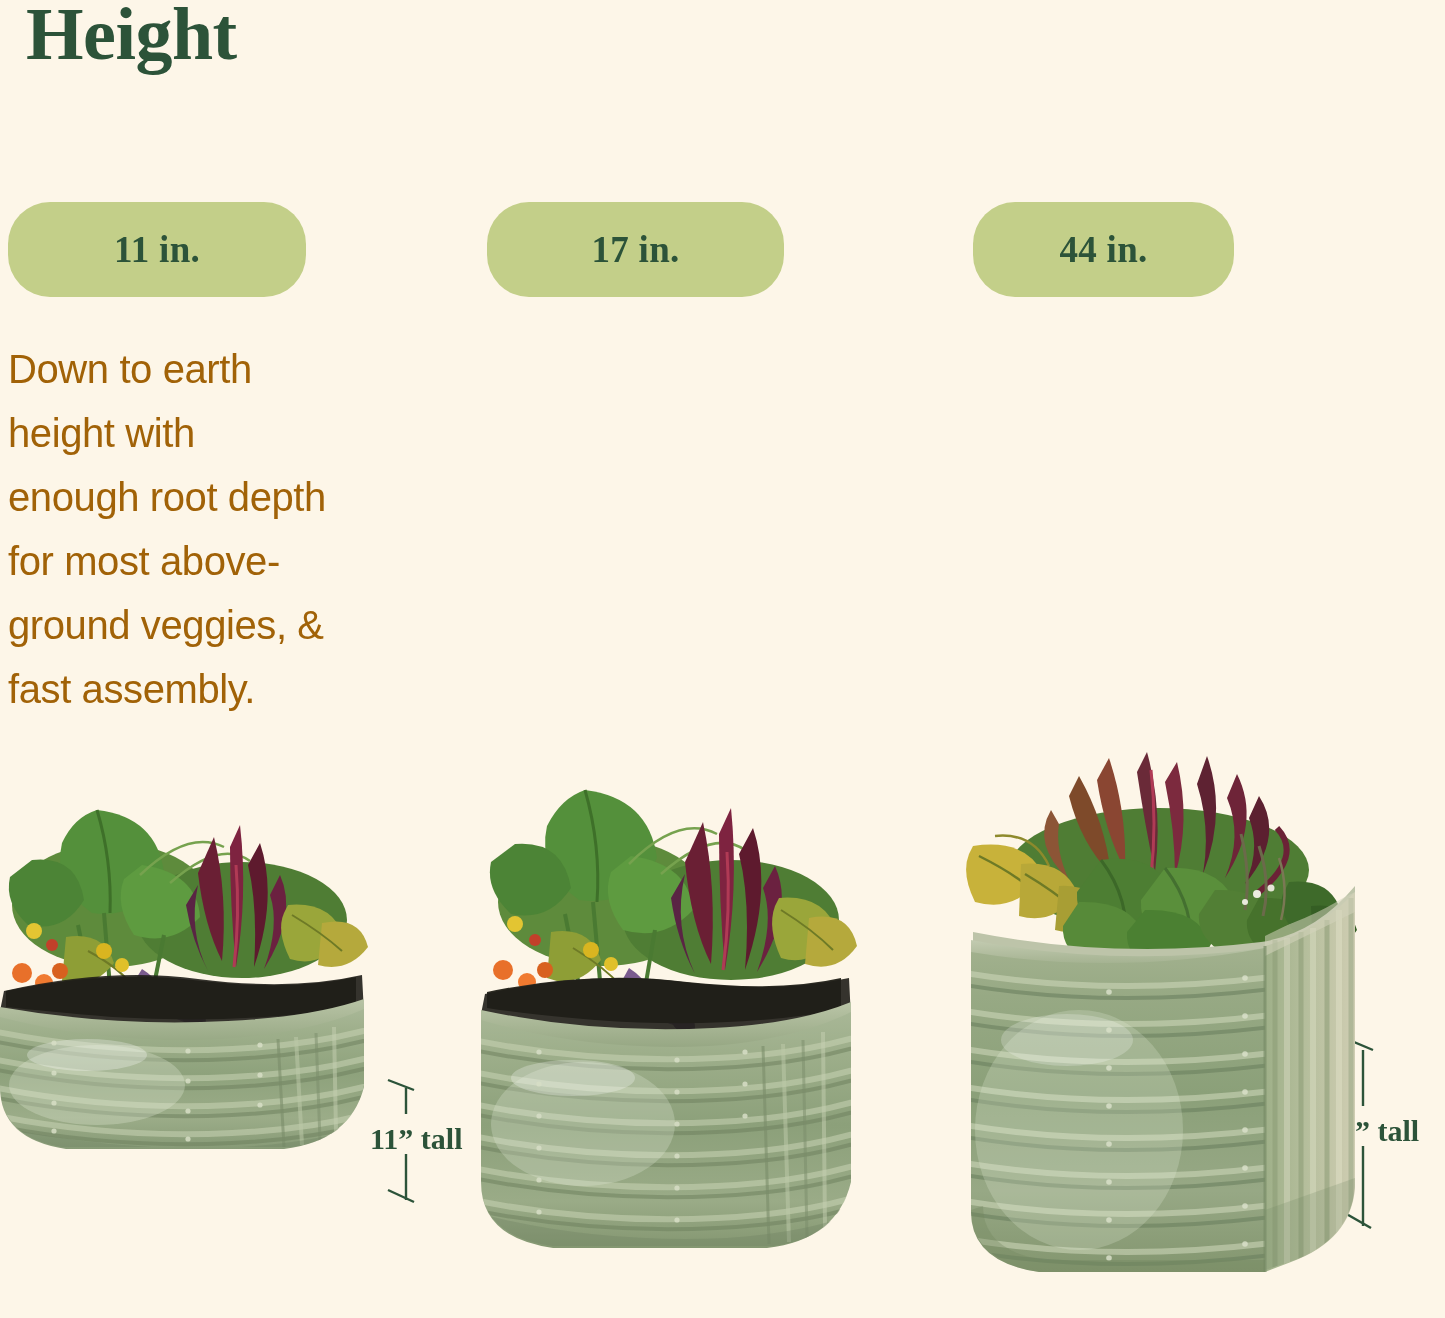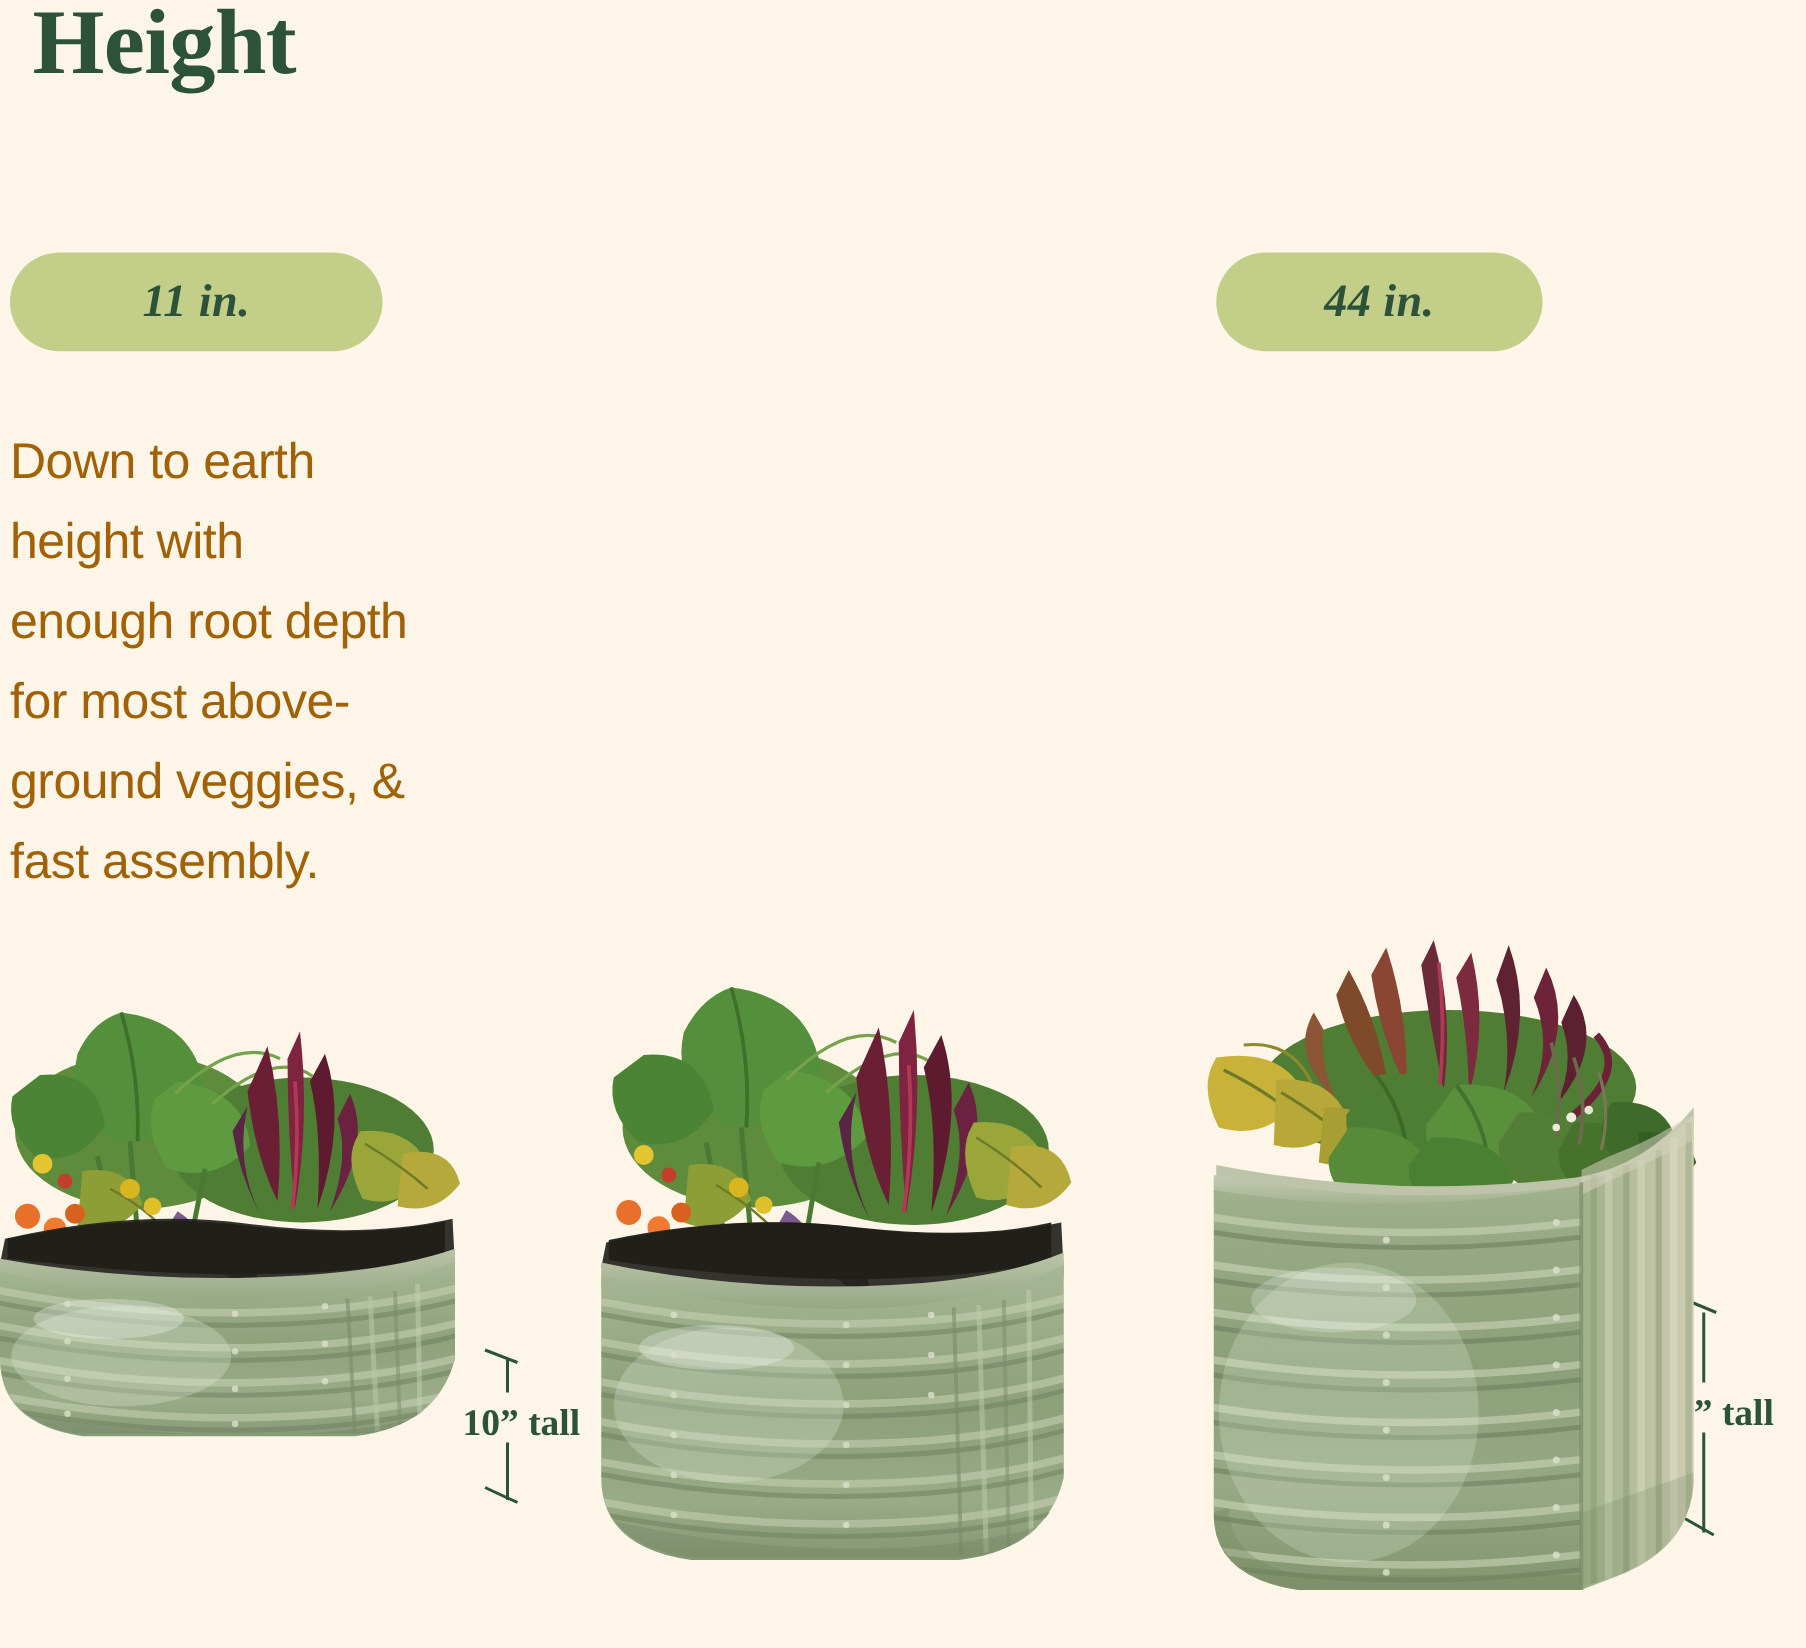--- a/index.html
+++ b/index.html
@@ -22,27 +22,26 @@
 
   
   .col { position:absolute; top:0; width:470px; height:1318px; }
   .col-1 { left:0px;   }
   .col-2 { left:479px; }
   .col-3 { left:965px; }
 
   
   .pill {
     position:absolute; top:202px; left:8px;
-    height:79px; border-radius:42px;
+    height:95px; border-radius:42px;
     background:#C3CF89;
     display:flex; align-items:center; justify-content:center;
     font-family:"Liberation Serif", serif;
     font-size:37px; font-weight:700; color:#2C5339;
     letter-spacing:0.3px;
-    font-style:italic;
   }
   .col-1 .pill { width:298px; }
   .col-2 .pill { width:297px; }
   .col-3 .pill { width:261px; }
 
   
   .body-copy {
     position:absolute; top:337px; left:8px;
     width:430px;
     font-family:"Liberation Sans", sans-serif;
@@ -200,25 +199,28 @@
       </svg>
     </div>
 
     <div class="dim" style="left:378px; top:1076px;">
       <svg width="60" height="150" viewBox="0 0 60 150" aria-hidden="true">
         <line x1="28" y1="12" x2="28" y2="38" stroke="#2C5339" stroke-width="2.4"></line>
         <line x1="10" y1="4" x2="36" y2="14" stroke="#2C5339" stroke-width="2.4"></line>
         <line x1="28" y1="78" x2="28" y2="124" stroke="#2C5339" stroke-width="2.4"></line>
         <line x1="10" y1="114" x2="36" y2="126" stroke="#2C5339" stroke-width="2.4"></line>
       </svg>
-      <div class="dim-label" style="left:-8px; top:46px; font-size:30px;">10” tall</div>
+      <div class="dim-label" style="left:-8px; top:46px; font-size:30px;">11” tall</div>
     </div>
   </div>
 
   <div class="col col-2">
+    <div class="pill">
+      <span>17 in.</span>
+    </div>
 
     <div class="planter-wrap" style="left:-6px; top:752px;">
       <svg class="planter-svg" width="400" height="520" viewBox="0 0 400 520" aria-hidden="true">
         <defs>
           <linearGradient id="g17front" x1="0" y1="0" x2="0" y2="1">
             <stop offset="0%" stop-color="#A8B796"></stop>
             <stop offset="18%" stop-color="#9DAE8A"></stop>
             <stop offset="48%" stop-color="#8CA07A"></stop>
             <stop offset="80%" stop-color="#9AAB87"></stop>
             <stop offset="100%" stop-color="#849771"></stop>

